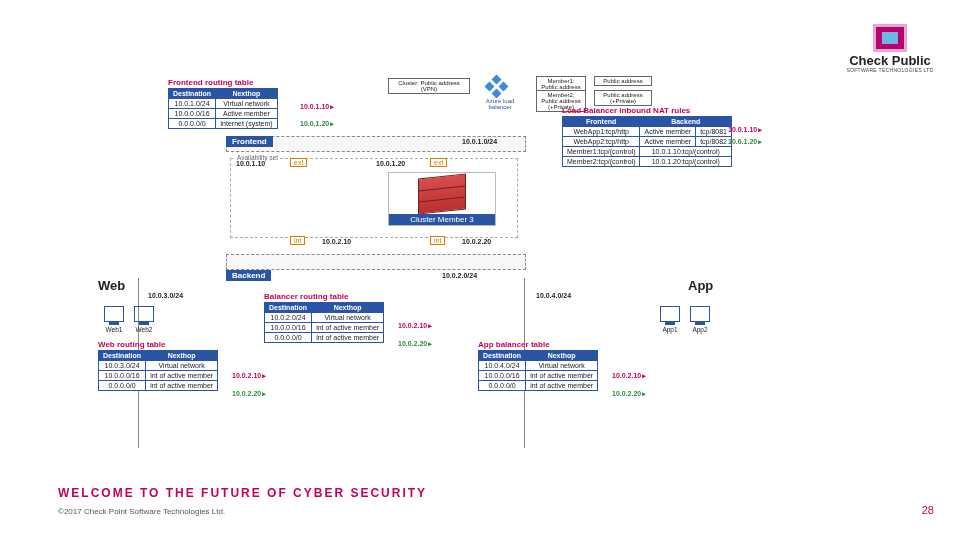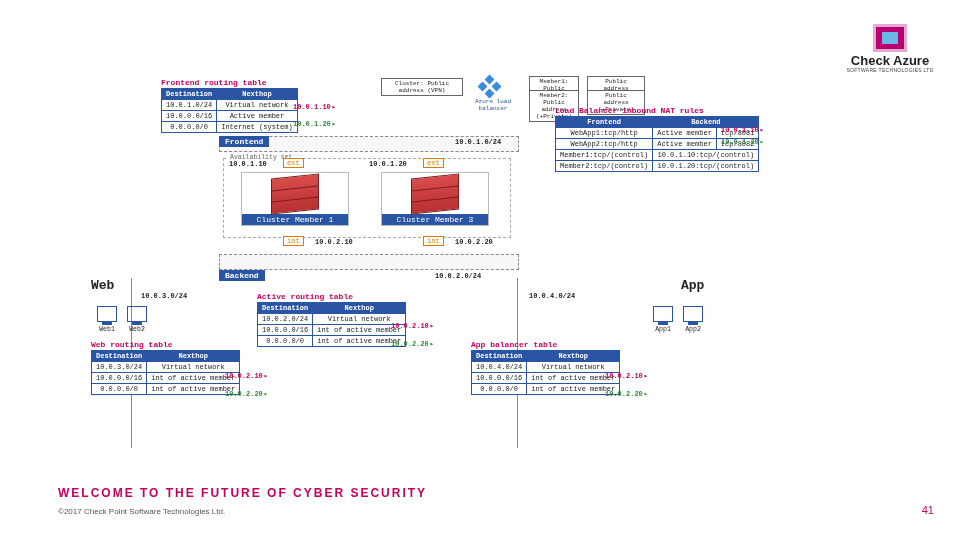--- a/index.html
+++ b/index.html
@@ -5,21 +5,21 @@
   * { box-sizing: border-box; margin: 0; padding: 0; }
   html, body { width: 960px; height: 540px; font-family: "Segoe UI", Arial, sans-serif; background: #fff; color: #222; }
   .slide { position: relative; width: 960px; height: 540px; }
   .title { position: absolute; top: 28px; left: 58px; font-size: 28px; color: #c7005a; font-weight: 400; }
   .logo { position: absolute; top: 24px; right: 26px; width: 88px; text-align: center; }
   .logo-badge { width: 34px; height: 28px; background: #b9006e; border: 3px solid #e2a9d3; margin: 0 auto 2px; position: relative; }
   .logo-badge::after { content: ""; position: absolute; inset: 5px 6px; background: #6bb7e6; }
   .logo-text { font-size: 13px; font-weight: 600; color: #222; line-height: 1; }
   .logo-sub { font-size: 5px; letter-spacing: .3px; color: #444; }
 
-  .diagram { position: absolute; top: 78px; left: 161px; width: 640px; height: 380px; font-size: 8px; font-family: Liberation Mono, monospace; }
+  .diagram { position: absolute; top: 78px; left: 168px; width: 640px; height: 380px; font-size: 8px; }
   .abs { position: absolute; }
 
   
   table.rt { border-collapse: collapse; background: #fff; }
   table.rt th, table.rt td { border: 1px solid #2a55a5; padding: 1px 4px; font-size: 7px; text-align: center; white-space: nowrap; }
   table.rt th { background: #2a55a5; color: #fff; font-weight: 600; }
   .tbltitle { color: #c7005a; font-size: 8px; font-weight: 600; margin-bottom: 1px; }
   .sectitle { color: #222; font-size: 13px; font-weight: 600; }
 
   
@@ -68,21 +68,21 @@
   .footer-conf { position: absolute; left: 50%; bottom: 24px; transform: translateX(-50%); font-size: 11px; color: #bfbfbf; letter-spacing: .5px; }
   .pagenum { position: absolute; right: 26px; bottom: 24px; color: #c7005a; font-size: 11px; }
 </style>
 </head>
 <body>
 
 <div class="slide">
 
   <div class="logo">
     <div class="logo-badge"></div>
-    <div class="logo-text">Check Azure</div>
+    <div class="logo-text">Check Public</div>
     <div class="logo-sub">SOFTWARE TECHNOLOGIES LTD</div>
   </div>
 
   <div class="diagram">
 
     <div class="abs plainbox" style="left:220px; top:0; width:82px;">Cluster: Public address (VPN)</div>
     <div class="abs" style="left:320px; top:0; width:16px; text-align:center;">
       <div class="lb-icon">
           <span></span>
           <span></span>
@@ -162,24 +162,20 @@
     <div class="abs subnet" style="left:58px; top:58px; width:300px; height:16px;"></div>
     <div class="subnet-label abs" style="left:58px; top:58px;">Frontend</div>
     <div class="abs iplabel" style="left:294px; top:60px;">10.0.1.0/24</div>
 
     <div class="avset" style="left:62px; top:80px; width:288px; height:80px;">
       <span class="avset-label">Availability set</span>
     </div>
 
     <div class="abs iplabel" style="left:68px; top:82px;">10.0.1.10</div>
     <div class="abs tag" style="left:122px; top:80px;">ext</div>
-    <div class="abs member" style="left:80px; top:94px; width:108px;">
-      <div class="firewall"></div>
-      <div class="name">Cluster Member 1</div>
-    </div>
     <div class="abs tag" style="left:122px; top:158px;">int</div>
     <div class="abs iplabel" style="left:154px; top:160px;">10.0.2.10</div>
 
     <div class="abs iplabel" style="left:208px; top:82px;">10.0.1.20</div>
     <div class="abs tag" style="left:262px; top:80px;">ext</div>
     <div class="abs member" style="left:220px; top:94px; width:108px;">
       <div class="firewall"></div>
       <div class="name">Cluster Member 3</div>
     </div>
     <div class="abs tag" style="left:262px; top:158px;">int</div>
@@ -209,21 +205,21 @@
     <div class="abs" style="left:490px; top:228px; width:24px;">
         <div class="hosticon"></div>
         <div class="hostlabel">App1</div>
       </div>
     <div class="abs" style="left:520px; top:228px; width:24px;">
         <div class="hosticon"></div>
         <div class="hostlabel">App2</div>
       </div>
 
     <div class="abs" style="left:96px; top:214px;">
-      <div class="tbltitle">Active routing table</div>
+      <div class="tbltitle">Balancer routing table</div>
       <table class="rt">
         <tbody>
             <tr>
               <th>Destination</th>
               <th>Nexthop</th>
             </tr>
         <tr>
               <td>10.0.2.0/24</td>
               <td>Virtual network</td>
             </tr>
@@ -290,14 +286,14 @@
       </tbody>
         </table>
     </div>
     <div class="abs iplabel red arrow-r" style="left:444px; top:294px;"><span>10.0.2.10</span></div>
     <div class="abs iplabel green arrow-g" style="left:444px; top:312px;"><span>10.0.2.20</span></div>
 
   </div>
 
   <div class="footer-tag">WELCOME TO THE FUTURE OF CYBER SECURITY</div>
   <div class="footer-copy">©2017 Check Point Software Technologies Ltd.</div>
-  <div class="pagenum">41</div>
+  <div class="pagenum">28</div>
 </div>
 
 </body></html>

